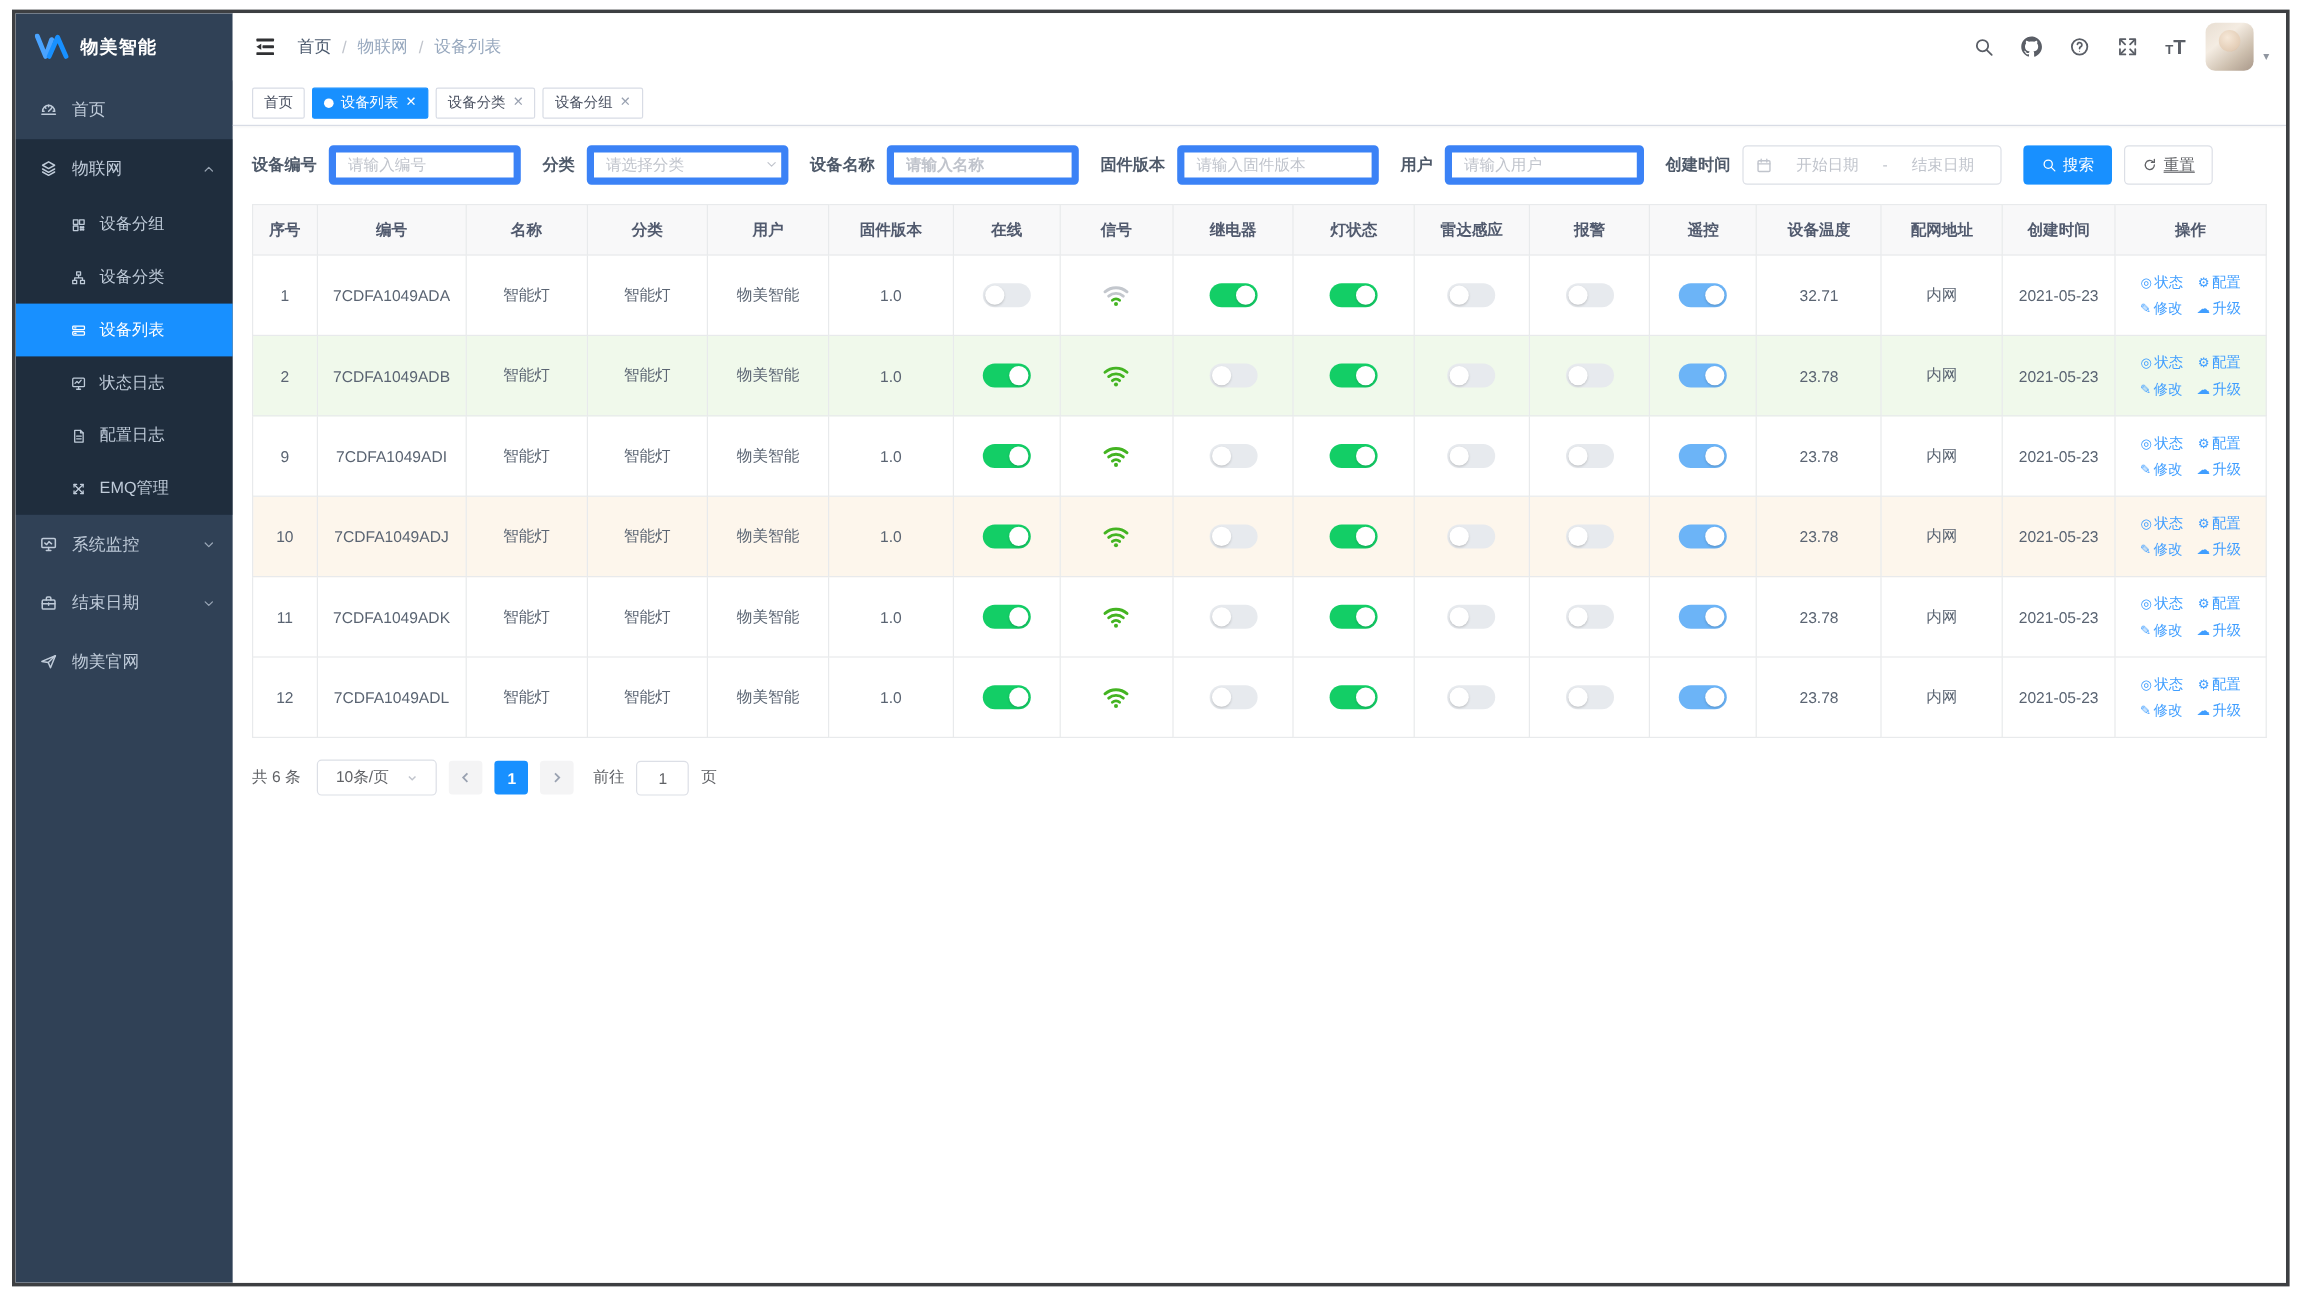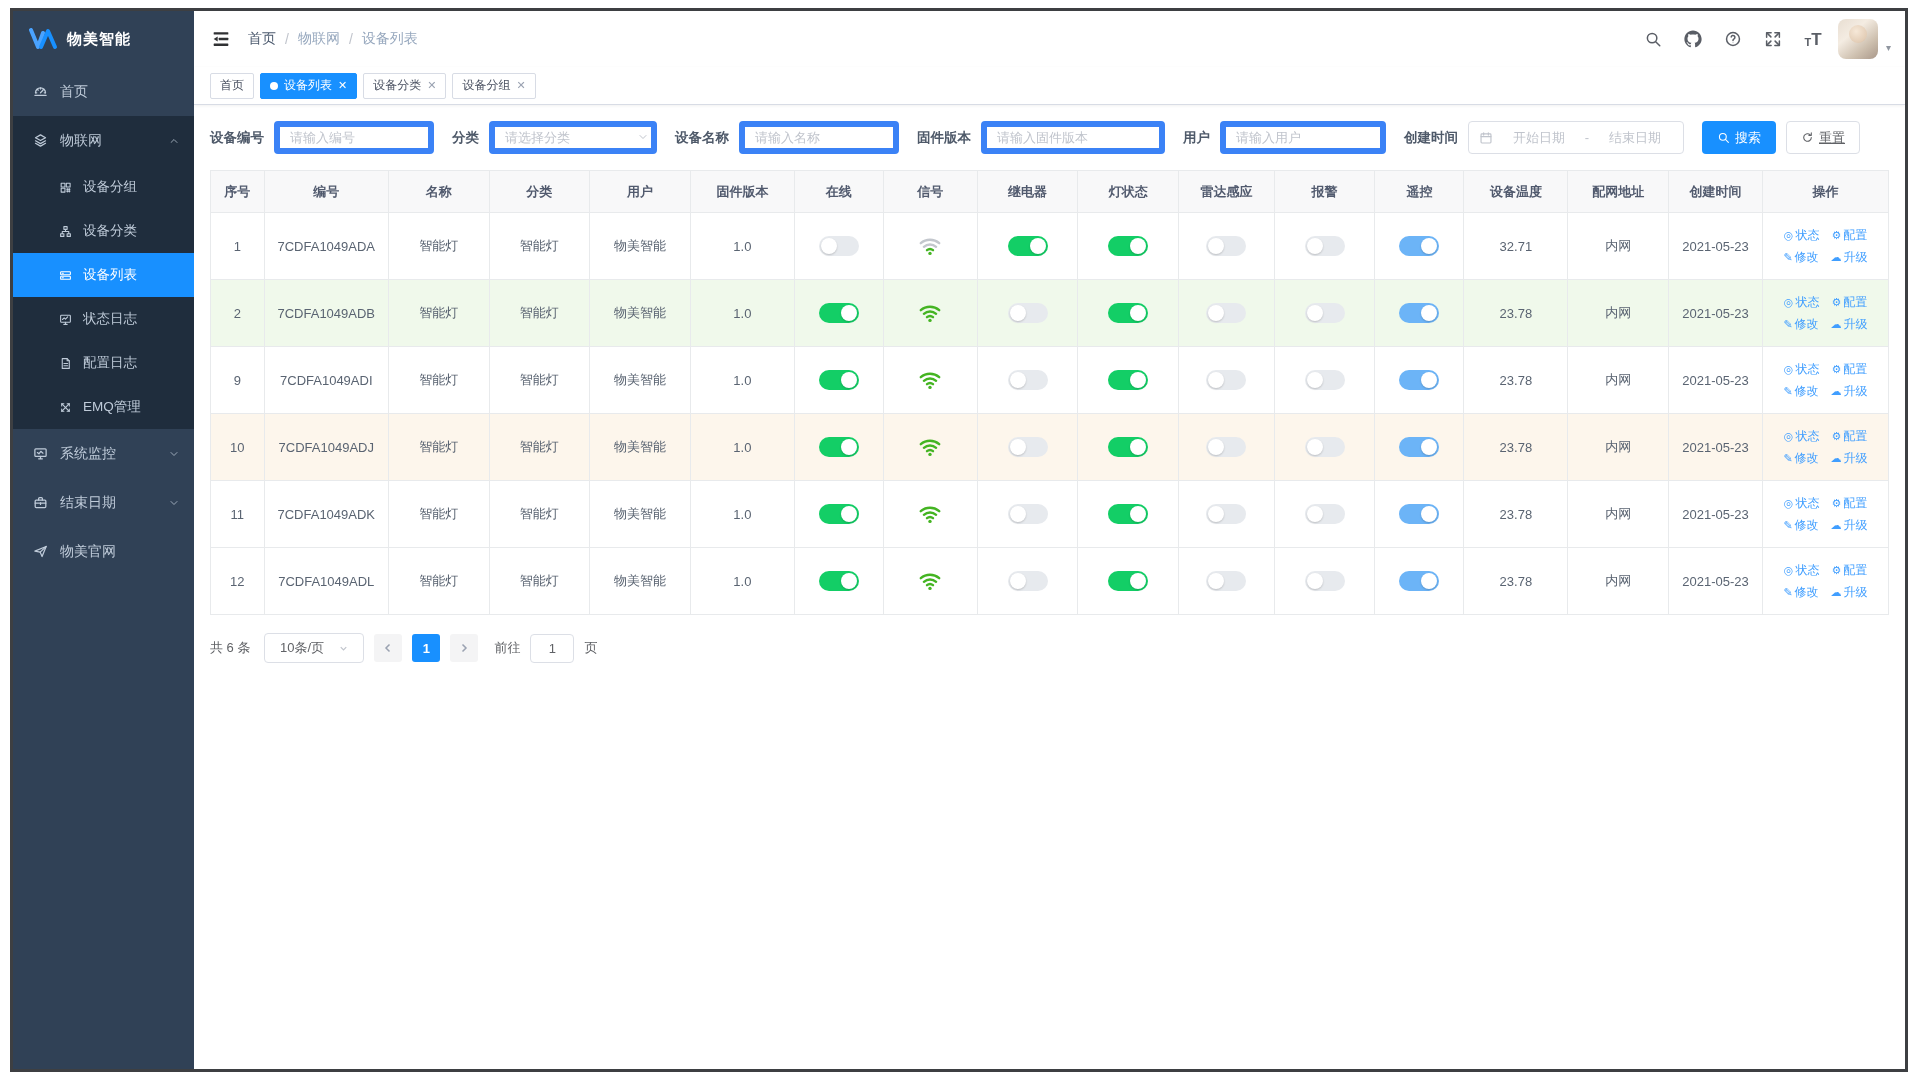--- a/index.html
+++ b/index.html
@@ -349,23 +349,23 @@
           <input class="f-input" style="width: 160px;" placeholder="请输入编号">
           <span class="f-label">分类</span>
           <span class="f-select" style="width:168px">
         <input class="f-input" readonly="" placeholder="请选择分类" style="">
         <span class="sel-caret">
               <svg viewBox="0 0 24 24" fill="none" stroke="currentColor" stroke-width="2" stroke-linecap="round" stroke-linejoin="round">
                 <path d="M6 9l6 6 6-6"></path>
               </svg>
             </span></span>
           <span class="f-label">设备名称</span>
-          <input class="f-input" style="width: 160px;" placeholder="请输入名称">
+          <input class="f-input" style="width: 160px; font-weight: bold;" placeholder="请输入名称">
           <span class="f-label">固件版本</span>
-          <input class="f-input" style="width: 184px;" placeholder="请输入固件版本">
+          <input class="f-input" style="width: 168px;" placeholder="请输入固件版本">
           <span class="f-label">用户</span>
           <input class="f-input" style="width: 166px;" placeholder="请输入用户">
           <span class="f-label">创建时间</span>
           <span class="daterange">
         <svg viewBox="0 0 24 24" fill="none" stroke="currentColor" stroke-width="2" stroke-linecap="round" stroke-linejoin="round">
               <rect x="3.5" y="5" width="17" height="15.5" rx="1.5"></rect>
               <path d="M3.5 9.5h17M8 3v4M16 3v4"></path>
             </svg>
         <span class="d-ph">开始日期</span>
         <span class="d-sep">-</span>

